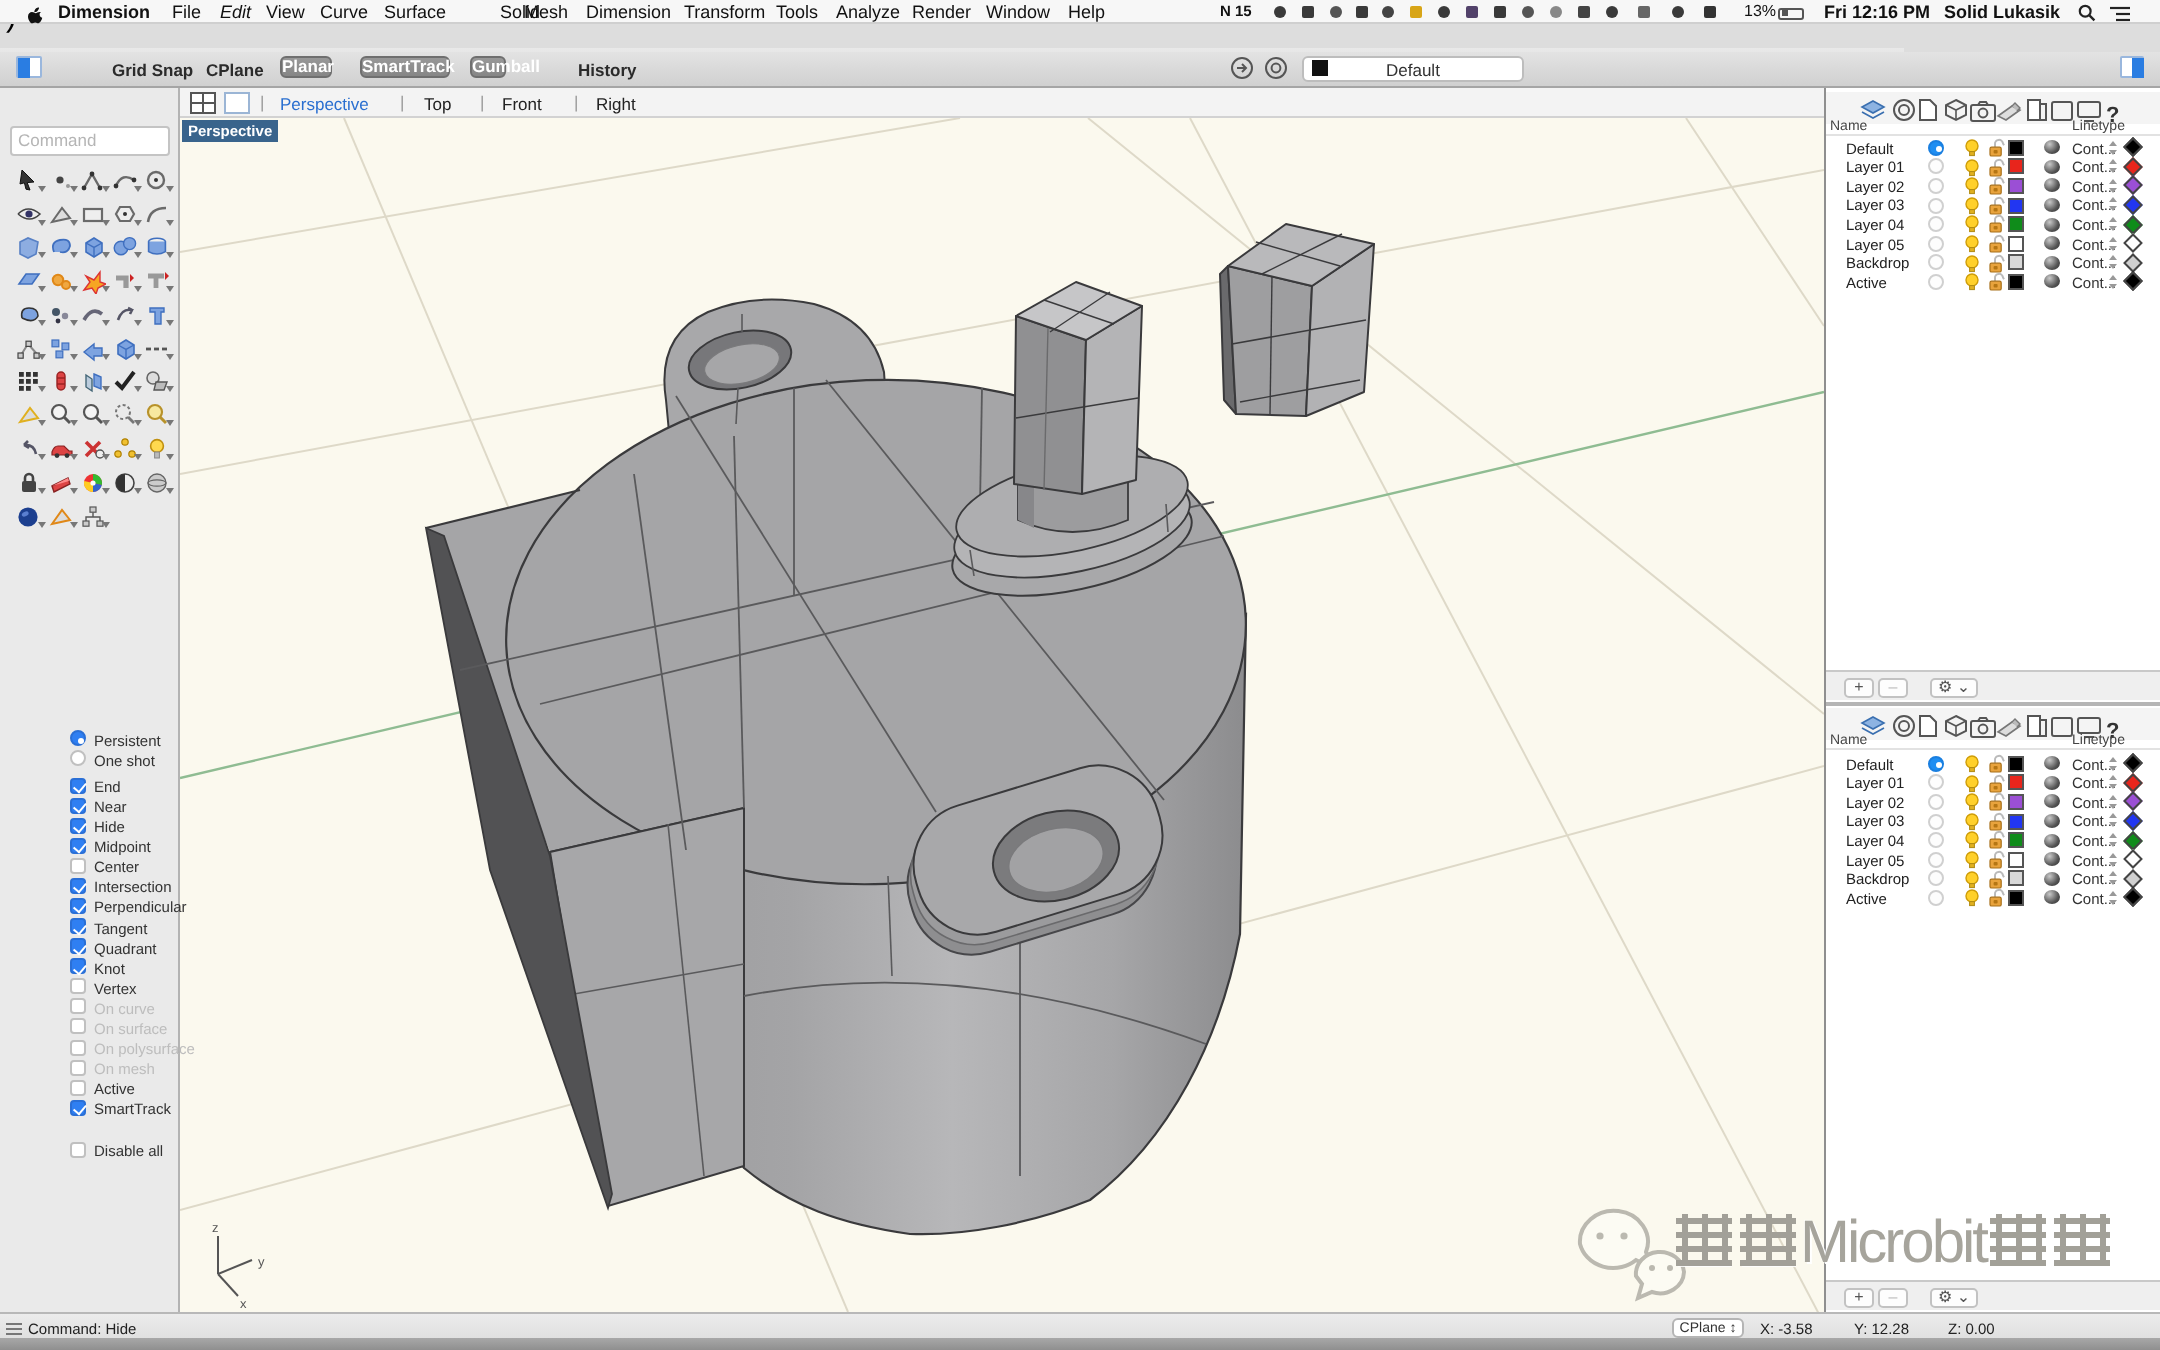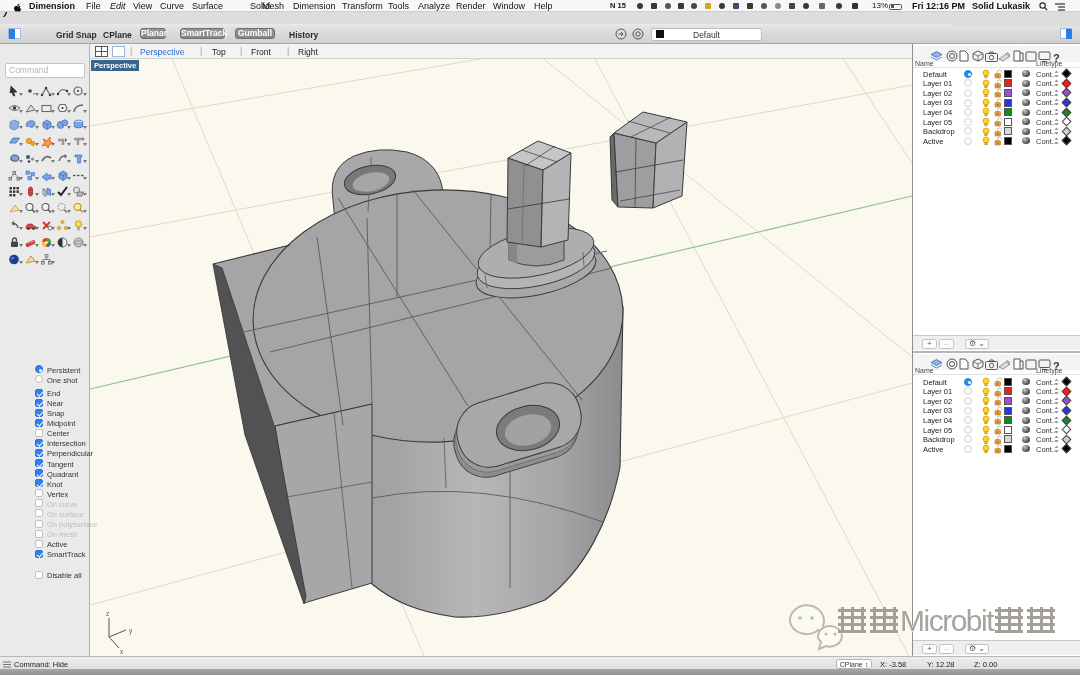--- a/index.html
+++ b/index.html
@@ -115,21 +115,21 @@
 <span class="tl" style="left:31px;background:#2fc23c;border:0.5px solid #27a834"></span>
 <span class="abs" style="left:496px;top:2.5px;font-size:9px;color:#6a6a6a">⚑ <span style="color:#4a4a4a">arms.3dm</span> — Edited</span>
 </div>')
 <div id="toolbar">
     <span class="abs" style="left:8px;top:2px;width:13px;height:11px;background:#fff;border:1px solid #9ab7dd;border-radius:1px"></span>
     <span class="abs" style="left:8.5px;top:2.5px;width:6px;height:10px;background:#2a7de2"></span>
     <span class="tbtxt" style="left:56px">Grid Snap</span>
     <span class="tbtxt" style="left:103px">CPlane</span>
     <span class="tbbtn" style="left:140px;width:26px">Planar</span>
     <span class="tbbtn" style="left:180px;width:45px">SmartTrack</span>
-    <span class="tbbtn" style="left:235px;width:40px">Gumball</span>
+    <span class="tbbtn" style="left:235px;width:18px">Gumball</span>
     <span class="tbtxt" style="left:289px">History</span>
     <svg class="abs" style="left:615px;top:2px" width="12" height="12" viewBox="0 0 12 12">
       <circle cx="6" cy="6" r="5" fill="none" stroke="#555" stroke-width="1"></circle>
       <path d="M3.5 6h4M6 4l2 2-2 2" stroke="#555" stroke-width="1" fill="none"></path>
     </svg>
     <svg class="abs" style="left:632px;top:2px" width="12" height="12" viewBox="0 0 12 12">
       <circle cx="6" cy="6" r="5" fill="none" stroke="#555" stroke-width="1"></circle>
       <circle cx="6" cy="6" r="2.2" fill="none" stroke="#555" stroke-width="1"></circle>
     </svg>
     <span class="abs" style="left:651px;top:1.5px;width:111px;height:13px;background:#fff;border:1px solid #bdbdbd;border-radius:3px"></span>
@@ -416,21 +416,21 @@
     <span class="abs" style="left:51.0px;top:217px;width:0;height:0;border-left:2.5px solid transparent;border-right:2.5px solid transparent;border-top:3px solid #777"></span>
     <span class="ck on rad" style="top:321.1px"></span>
     <span class="cklab " style="top:321.6px">Persistent</span>
     <span class="ck rad" style="top:331.2px"></span>
     <span class="cklab " style="top:331.7px">One shot</span>
     <span class="ck on" style="top:344.5px"></span>
     <span class="cklab " style="top:345px">End</span>
     <span class="ck on" style="top:354.5px"></span>
     <span class="cklab " style="top:355px">Near</span>
     <span class="ck on" style="top:364.5px"></span>
-    <span class="cklab " style="top:365px">Snap</span>
+    <span class="cklab " style="top:365px">Hide</span>
     <span class="ck on" style="top:374.5px"></span>
     <span class="cklab " style="top:375px">Midpoint</span>
     <span class="ck " style="top:384.5px"></span>
     <span class="cklab " style="top:385px">Center</span>
     <span class="ck on" style="top:394.5px"></span>
     <span class="cklab " style="top:395px">Intersection</span>
     <span class="ck on" style="top:404.5px"></span>
     <span class="cklab " style="top:405px">Perpendicular</span>
     <span class="ck on" style="top:415.0px"></span>
     <span class="cklab " style="top:415.5px">Tangent</span>

